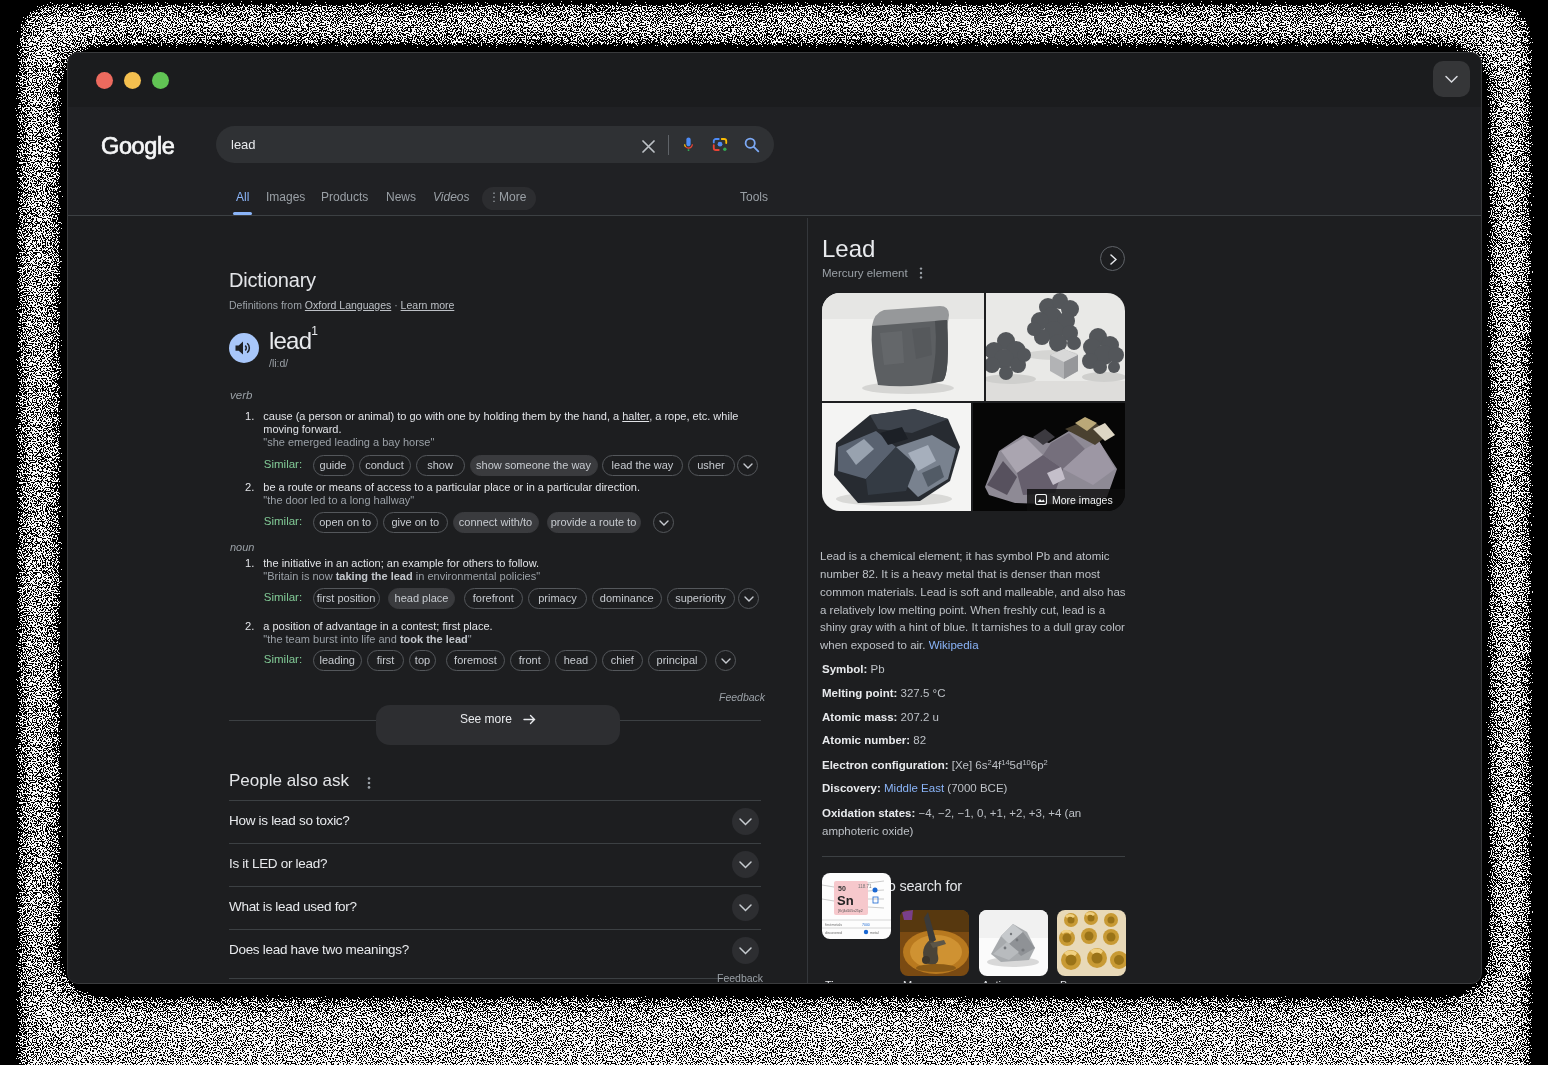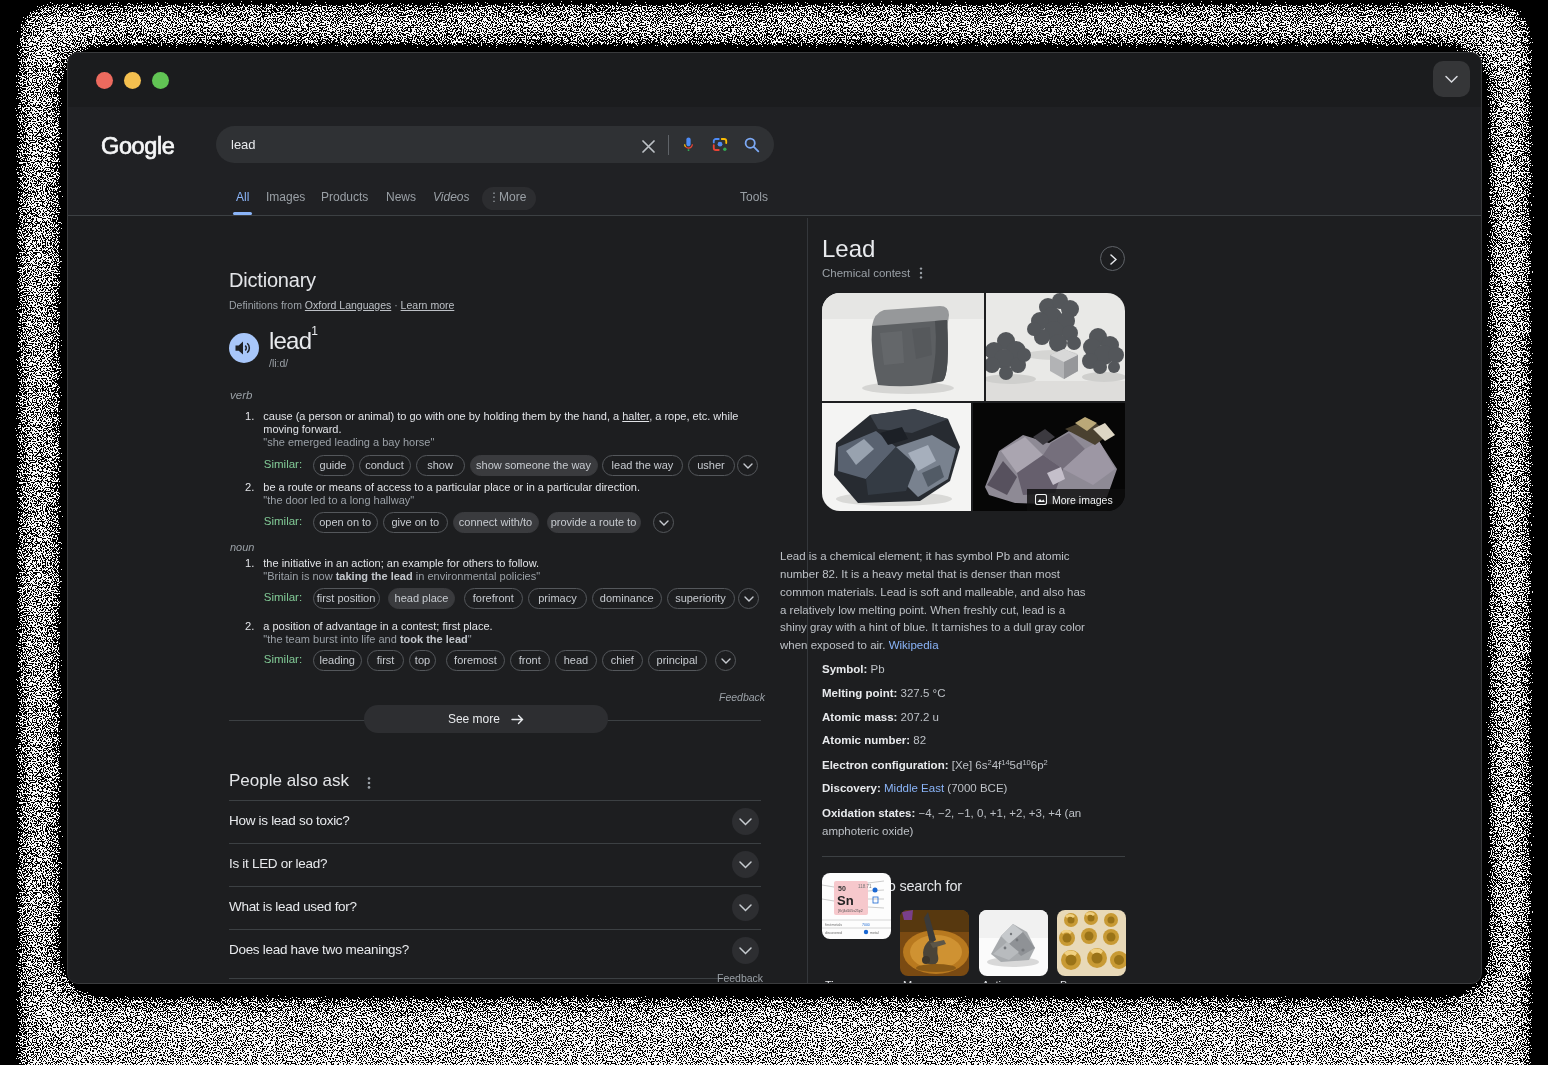--- a/index.html
+++ b/index.html
@@ -208,21 +208,21 @@
     <div class="chip" style="left:579.5px;width:59px;">principal</div>
     <div class="chevc" style="left:647px;top:0;">
       <svg style="position:absolute;left:5px;top:7px" width="10" height="6" viewBox="0 0 10 6">
           <path d="M1 1 L5 5 L9 1" stroke="#c7cbd0" stroke-width="1.4" fill="none" stroke-linecap="round"></path>
         </svg>
     </div>
   </div>
 
   <div style="left:651px;top:638px;font-size:10.5px;font-style:italic;color:#9aa0a6;">Feedback</div>
   <div class="divider" style="position:absolute;left:161px;top:666.5px;width:532px;"></div>
-  <div style="left:296px;top:652px;width:244px;height:28px;border-radius:14px;background:#2d2e31;text-align:center;">
+  <div style="left:308px;top:652px;width:244px;height:40px;border-radius:14px;background:#2d2e31;text-align:center;">
     <span style="font-size:12px;color:#e8eaed;line-height:28px;">See more&nbsp;&nbsp;</span>
     <svg style="position:relative;top:2px" width="13" height="11" viewBox="0 0 13 11">
         <path d="M1 5.5 H11.5 M7.5 1.5 L11.5 5.5 L7.5 9.5" stroke="#e8eaed" stroke-width="1.4" fill="none" stroke-linecap="round"></path>
       </svg>
   </div>
 
   <div style="left:161px;top:717.5px;font-size:17px;color:#e3e5e8;">People also ask</div>
   <svg style="position:absolute;left:299px;top:723.5px" width="4" height="12" viewBox="0 0 4 12">
       <circle cx="2" cy="1.6" r="1.3" fill="#9aa0a6"></circle>
       <circle cx="2" cy="6" r="1.3" fill="#9aa0a6"></circle>
@@ -264,21 +264,21 @@
   <div style="left:649px;top:919px;font-size:10.5px;color:#9aa0a6;">Feedback</div>
 
   <div style="left:739px;top:165px;width:1px;height:767px;background:#34373b;"></div>
 
   <div style="left:754px;top:182px;font-size:24px;color:#e8eaed;">Lead</div>
   <div style="left:1032px;top:193px;width:25px;height:25px;border:1px solid #5f6368;border-radius:50%;">
     <svg style="position:absolute;left:9px;top:6.5px" width="7" height="11" viewBox="0 0 7 11">
         <path d="M1 1 L6 5.5 L1 10" stroke="#e8eaed" stroke-width="1.5" fill="none" stroke-linecap="round"></path>
       </svg>
   </div>
-  <div style="left:754px;top:213.5px;font-size:11.5px;color:#9aa0a6;">Chemical contest</div>
+  <div style="left:754px;top:213.5px;font-size:11.5px;color:#9aa0a6;">Mercury element</div>
   <svg style="position:absolute;left:851px;top:214px" width="4" height="12" viewBox="0 0 4 12">
       <circle cx="2" cy="1.6" r="1.2" fill="#9aa0a6"></circle>
       <circle cx="2" cy="6" r="1.2" fill="#9aa0a6"></circle>
       <circle cx="2" cy="10.4" r="1.2" fill="#9aa0a6"></circle>
     </svg>
 
   <div style="left:754px;top:239.6px;width:303px;height:218.5px;border-radius:18px;overflow:hidden;">
     <div class="cell" style="left:0;top:0;width:162px;height:108px;">
       <svg width="162" height="108" viewBox="0 0 162 108">
         <rect width="162" height="108" fill="#f0f0ee"></rect>
@@ -370,21 +370,21 @@
     </div>
     <div style="position:absolute;left:205px;top:196px;width:98px;height:22.5px;background:rgba(12,12,12,0.82);">
       <svg style="position:absolute;left:8px;top:5.5px" width="12" height="11" viewBox="0 0 12 11">
           <rect x="0.5" y="0.5" width="11" height="10" rx="2" fill="none" stroke="#f1f3f4" stroke-width="1.1"></rect>
           <path d="M2.5 8 L5 5 L6.8 7 L8.4 5.4 L9.8 8 Z" fill="#f1f3f4"></path>
         </svg>
       <div style="position:absolute;left:25px;top:5px;font-size:10.5px;color:#f1f3f4;">More images</div>
     </div>
   </div>
 
-  <div style="left:712px;top:495px;width:320px;font-size:11.5px;line-height:17.86px;color:#bdc1c6;">
+  <div style="left:752px;top:495px;width:320px;font-size:11.5px;line-height:17.86px;color:#bdc1c6;">
     Lead is a chemical element; it has symbol Pb and atomic<br>
     number 82. It is a heavy metal that is denser than most<br>
     common materials. Lead is soft and malleable, and also has<br>
     a relatively low melting point. When freshly cut, lead is a<br>
     shiny gray with a hint of blue. It tarnishes to a dull gray color<br>
     when exposed to air. <span class="blue">Wikipedia</span>
   </div>
 
   <div class="fact" style="top:610px;"><b>Symbol:</b> Pb</div>
   <div class="fact" style="top:633.8px;"><b>Melting point:</b> 327.5 °C</div>

